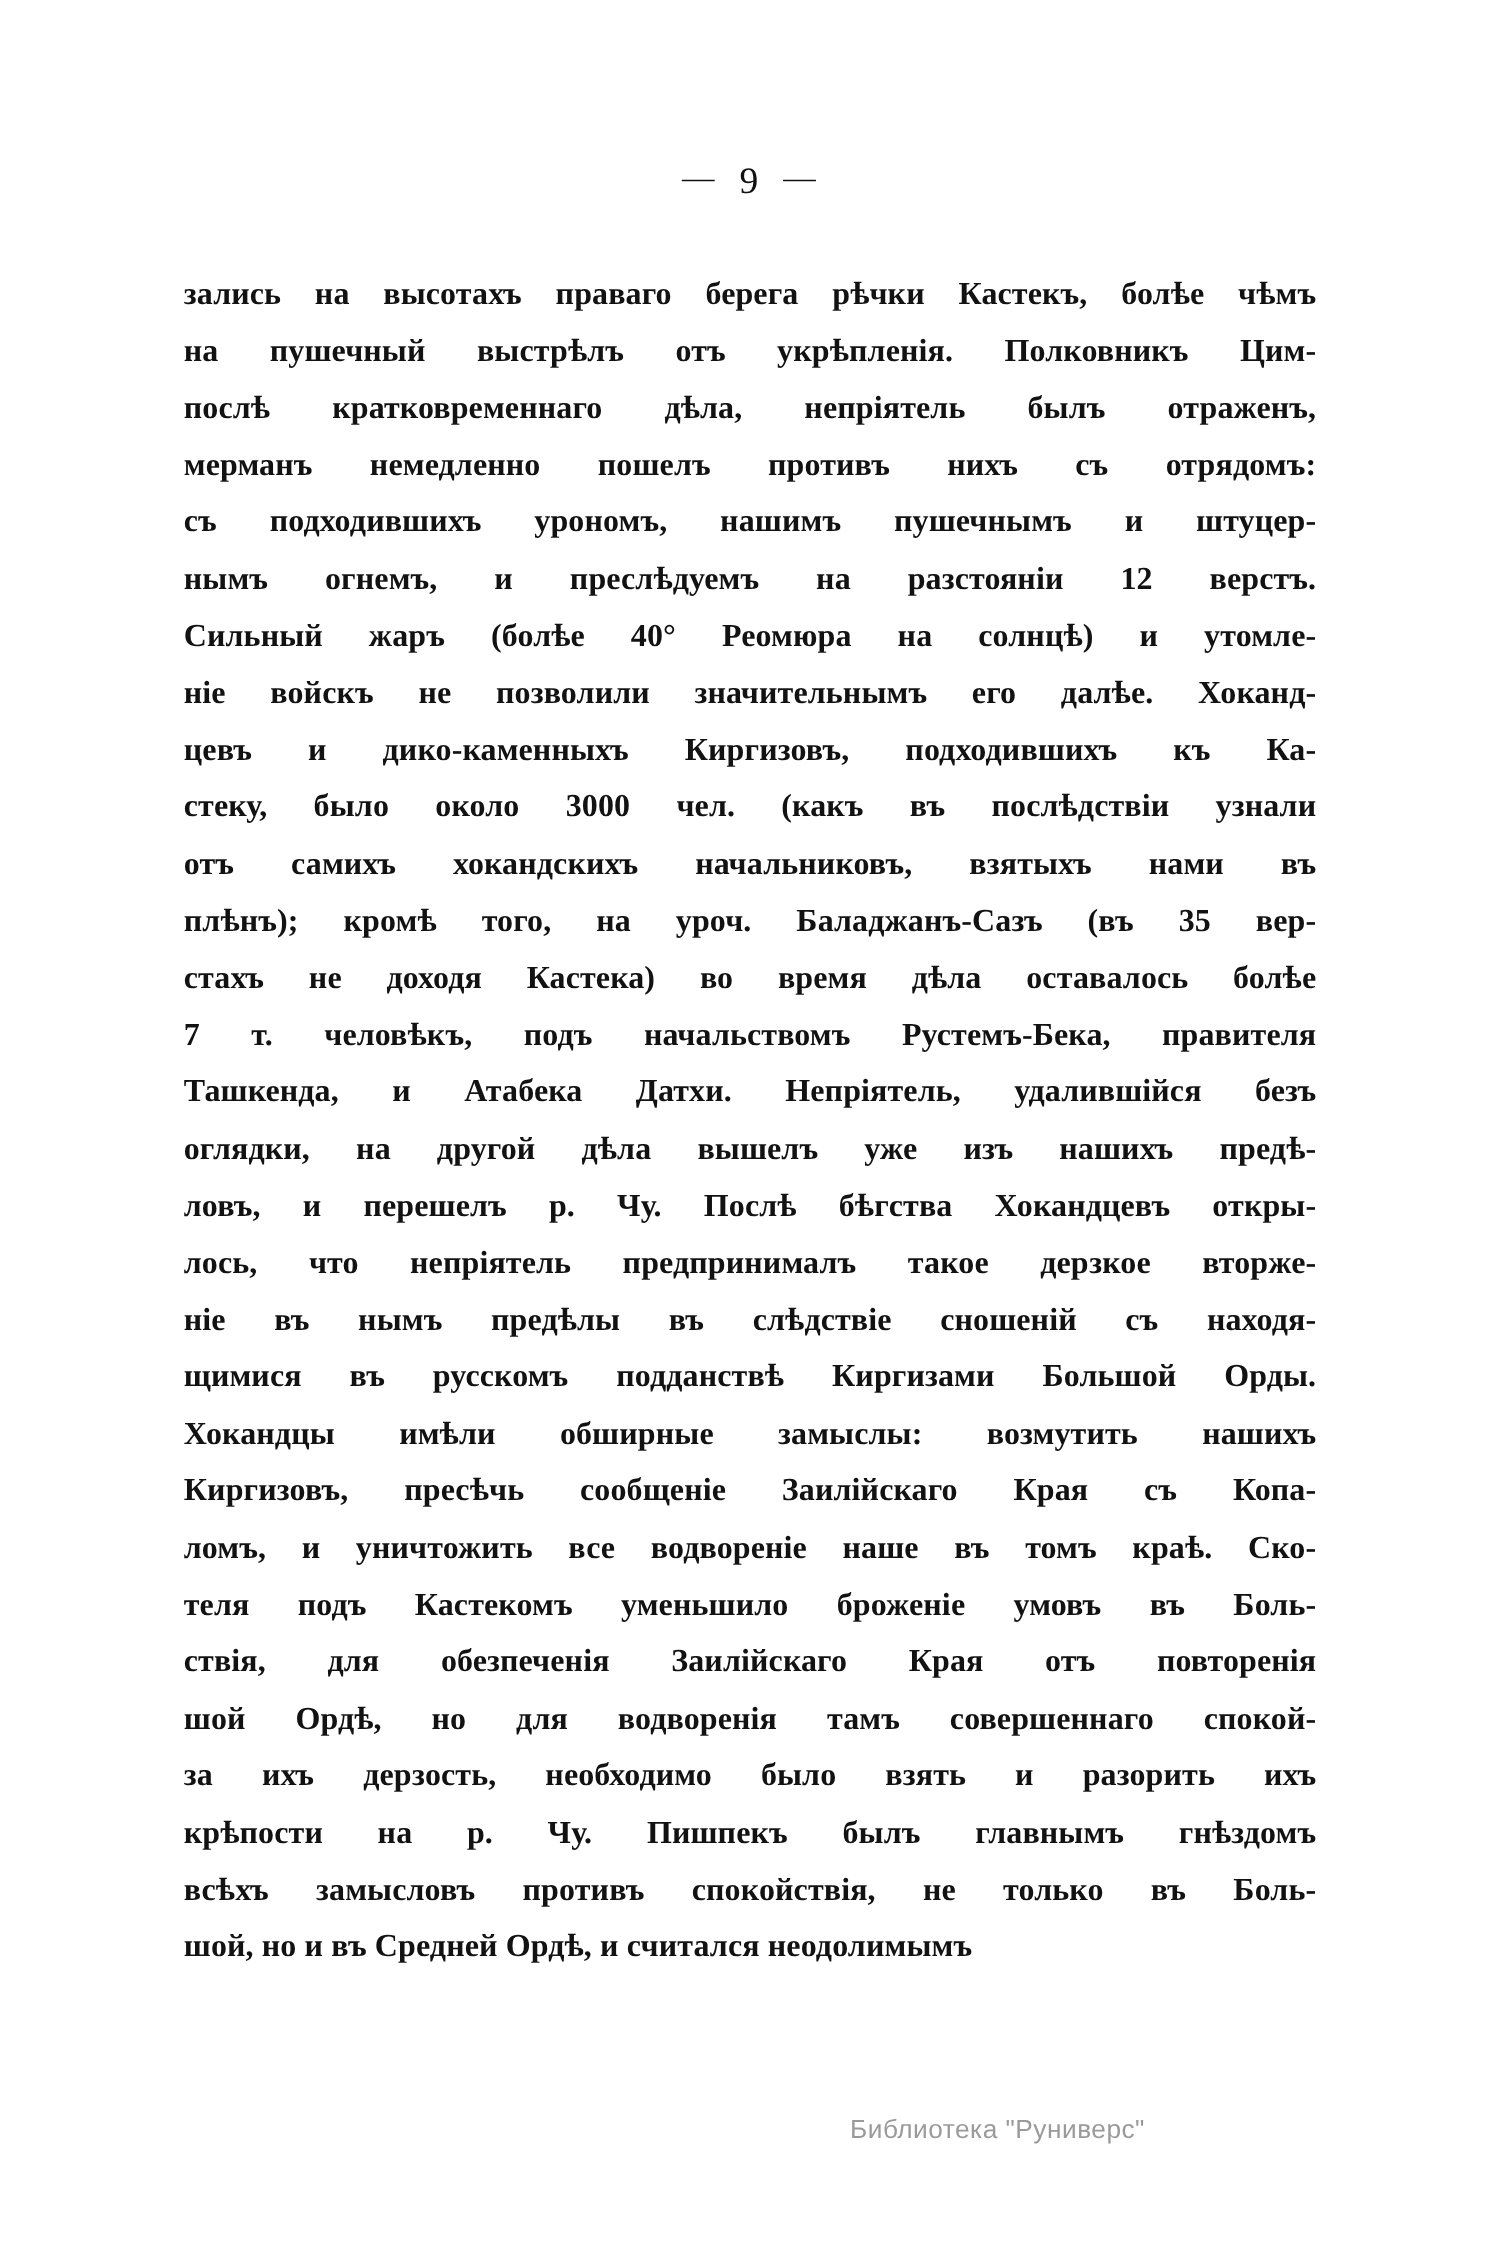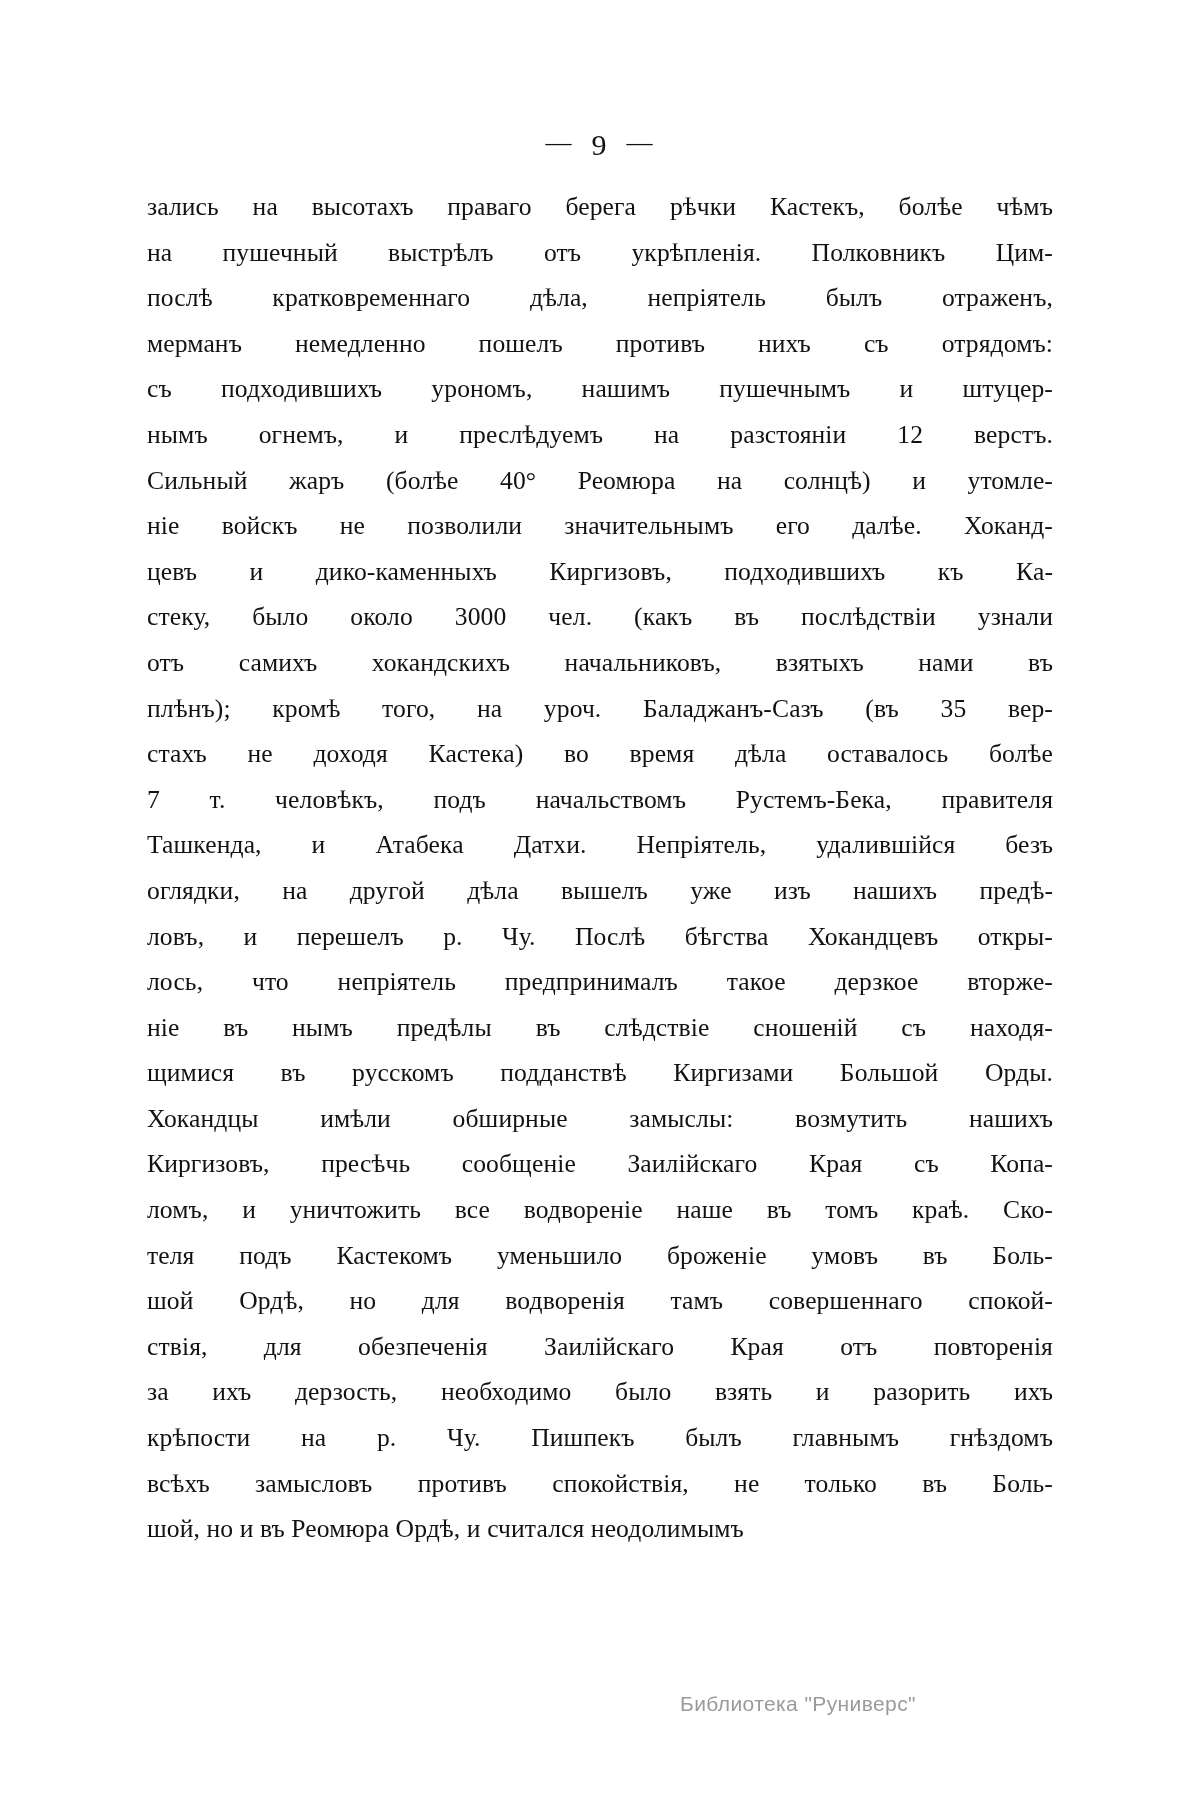--- a/index.html
+++ b/index.html
@@ -30,29 +30,29 @@
   }
   .page-number .dash {
     display: inline-block;
     padding: 0 18px;
     position: relative;
     top: -4px;
     font-size: 26px;
   }
   .body-text {
     position: absolute;
-    top: 184px;
+    top: 212px;
     left: 147px;
     width: 906px;
     font-size: 25.6px;
     line-height: 45.6px;
     text-align: justify;
     text-justify: inter-word;
     color: #121212;
-    font-weight: 400;
+    font-weight: 700;
     letter-spacing: 0.1px;
   }
   .body-text p {
     margin: 0;
     text-indent: 0;
   }
   
   .line {
     display: block;
     text-align: justify;
@@ -100,24 +100,24 @@
         <span class="line">Ташкенда, и Атабека Датхи. Непріятель, удалившійся безъ</span>
         <span class="line">оглядки, на другой дѣла вышелъ уже изъ нашихъ предѣ-</span>
         <span class="line">ловъ, и перешелъ р. Чу. Послѣ бѣгства Хокандцевъ откры-</span>
         <span class="line">лось, что непріятель предпринималъ такое дерзкое вторже-</span>
         <span class="line">ніе въ нымъ предѣлы въ слѣдствіе сношеній съ находя-</span>
         <span class="line">щимися въ русскомъ подданствѣ Киргизами Большой Орды.</span>
         <span class="line">Хокандцы имѣли обширные замыслы: возмутить нашихъ</span>
         <span class="line">Киргизовъ, пресѣчь сообщеніе Заилійскаго Края съ Копа-</span>
         <span class="line">ломъ, и уничтожить все водвореніе наше въ томъ краѣ. Ско-</span>
         <span class="line">теля подъ Кастекомъ уменьшило броженіе умовъ въ Боль-</span>
+        <span class="line">ствія, для обезпеченія Заилійскаго Края отъ повторенія</span>
         <span class="line">шой Ордѣ, но для водворенія тамъ совершеннаго спокой-</span>
-        <span class="line">ствія, для обезпеченія Заилійскаго Края отъ повторенія</span>
         <span class="line">за ихъ дерзость, необходимо было взять и разорить ихъ</span>
         <span class="line">крѣпости на р. Чу. Пишпекъ былъ главнымъ гнѣздомъ</span>
         <span class="line">всѣхъ замысловъ противъ спокойствія, не только въ Боль-</span>
-        <span class="line last">шой, но и въ Реомюра Ордѣ, и считался неодолимымъ</span>
+        <span class="line last">шой, но и въ Средней Ордѣ, и считался неодолимымъ</span>
       </p>
   </div>
 
   <div class="watermark">Библиотека "Руниверс"</div>
 
 </div>
 
 </body></html>

